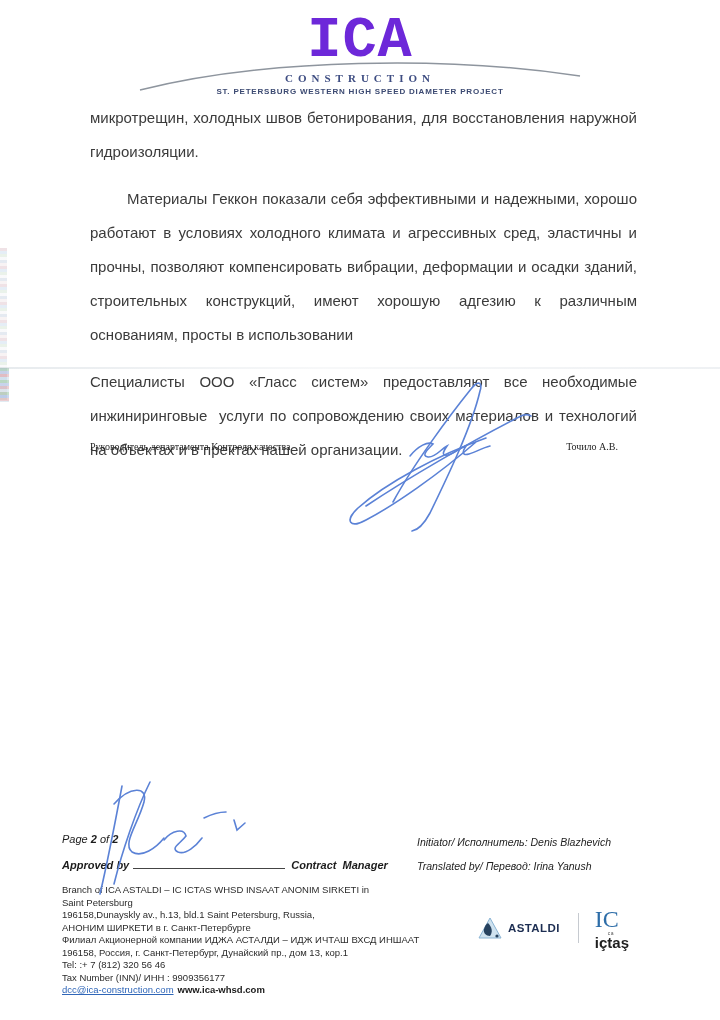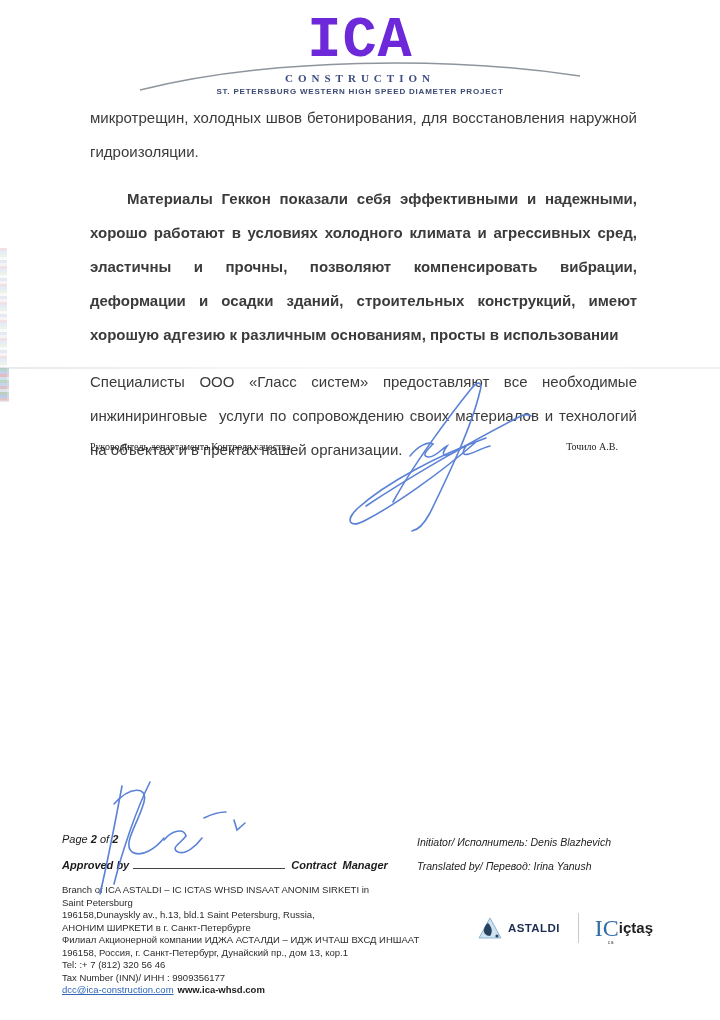--- a/index.html
+++ b/index.html
@@ -12,21 +12,21 @@
     font-weight:600;color:#6d28d9;letter-spacing:1px;}
   .logo-arc{position:absolute;top:44px;left:138px;width:444px;height:40px;pointer-events:none;}
   .logo-word{font-family:"Liberation Serif",serif;font-size:11px;letter-spacing:5px;
     color:#3e4d82;margin-top:2px;font-weight:600;}
   .logo-sub{font-size:8px;letter-spacing:0.8px;color:#3c4a72;margin-top:3px;font-weight:600;}
 
   
   .body-text{position:absolute;top:101px;left:90px;width:547px;
     font-size:15px;line-height:34px;color:#3b3b3b;text-align:justify;}
   .body-text p{margin:0 0 13px 0;}
-  .body-text p.indent{text-indent:37px;font-weight:bold;}
+  .body-text p.indent{text-indent:37px;}
 
   
   .sign-off{position:absolute;top:441px;left:90px;right:102px;display:flex;
     justify-content:space-between;font-family:"Liberation Serif",serif;
     font-size:10px;color:#242424;}
 
   .sig-main{position:absolute;left:338px;top:380px;width:200px;height:152px;}
   .sig-footer{position:absolute;left:92px;top:778px;width:156px;height:120px;z-index:3;}
 
   
@@ -41,21 +41,21 @@
   .initiator-block div{margin-bottom:12px;}
 
   .address-block{position:absolute;left:62px;top:884px;font-size:9.5px;line-height:12.5px;color:#2b2b2b;}
   .address-link{color:#2f66b8;text-decoration:underline;cursor:pointer;}
   .address-site{font-weight:700;color:#1a1a1a;margin-left:4px;}
 
   .partners{position:absolute;left:478px;top:906px;display:flex;align-items:center;height:44px;}
   .astaldi{display:flex;align-items:center;}
   .astaldi-name{font-size:11.5px;font-weight:700;color:#1d2e52;letter-spacing:0.4px;margin-left:6px;}
   .partner-divider{width:1px;height:30px;background:#c6cad0;margin:0 16px 0 18px;}
-  .ictas{display:flex;align-items:flex-start;line-height:1;}
+  .ictas{display:flex;align-items:flex-start;line-height:1;flex-direction:column;}
   .ictas-ic{font-family:"Liberation Serif",serif;font-size:24px;color:#2d6da8;font-weight:500;position:relative;}
   .ictas-sub{position:absolute;left:13px;bottom:-5px;font-size:5px;color:#555;
     font-family:"Liberation Sans",sans-serif;letter-spacing:0.5px;}
   .ictas-rest{font-size:15px;font-weight:700;color:#1f1f1f;margin-top:4px;}
 
   
   .edge-strip{position:absolute;left:0;top:248px;width:7px;height:152px;opacity:.55;
     background:repeating-linear-gradient(180deg,
       rgba(205,160,172,.55) 0 3px, rgba(160,190,222,.5) 3px 6px,
       rgba(186,212,186,.55) 6px 9px, rgba(228,228,235,.35) 9px 12px,

